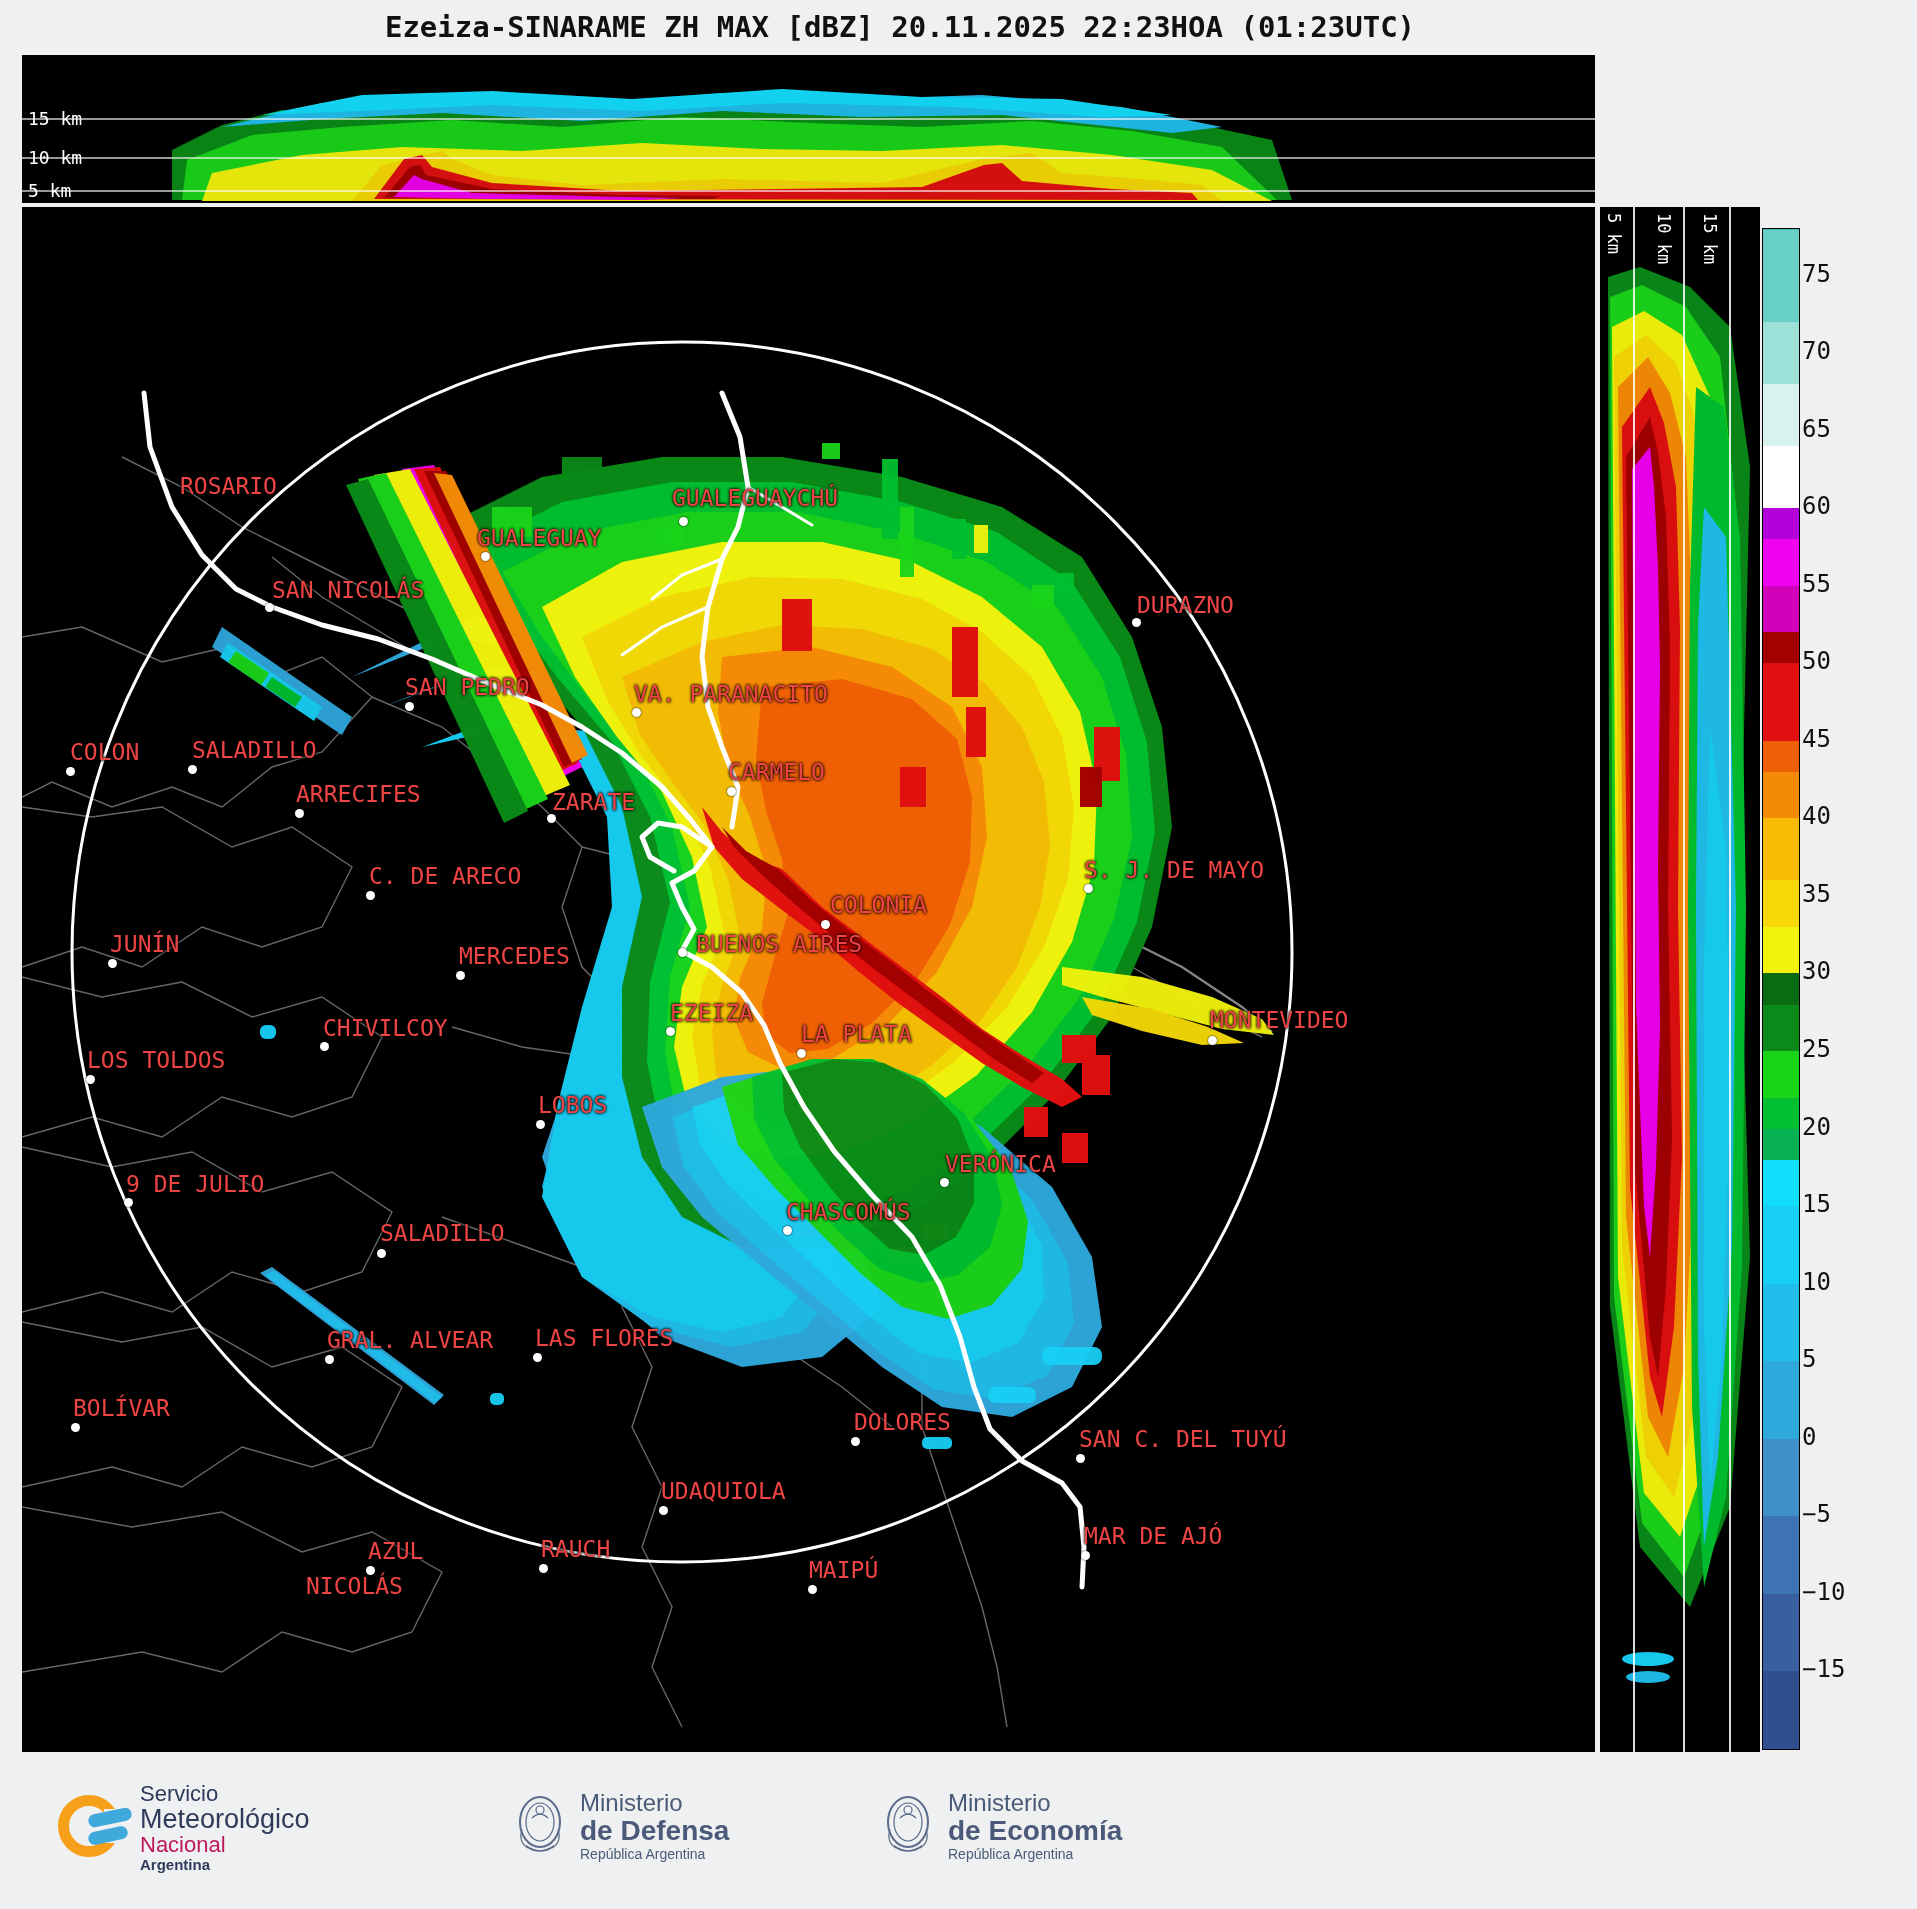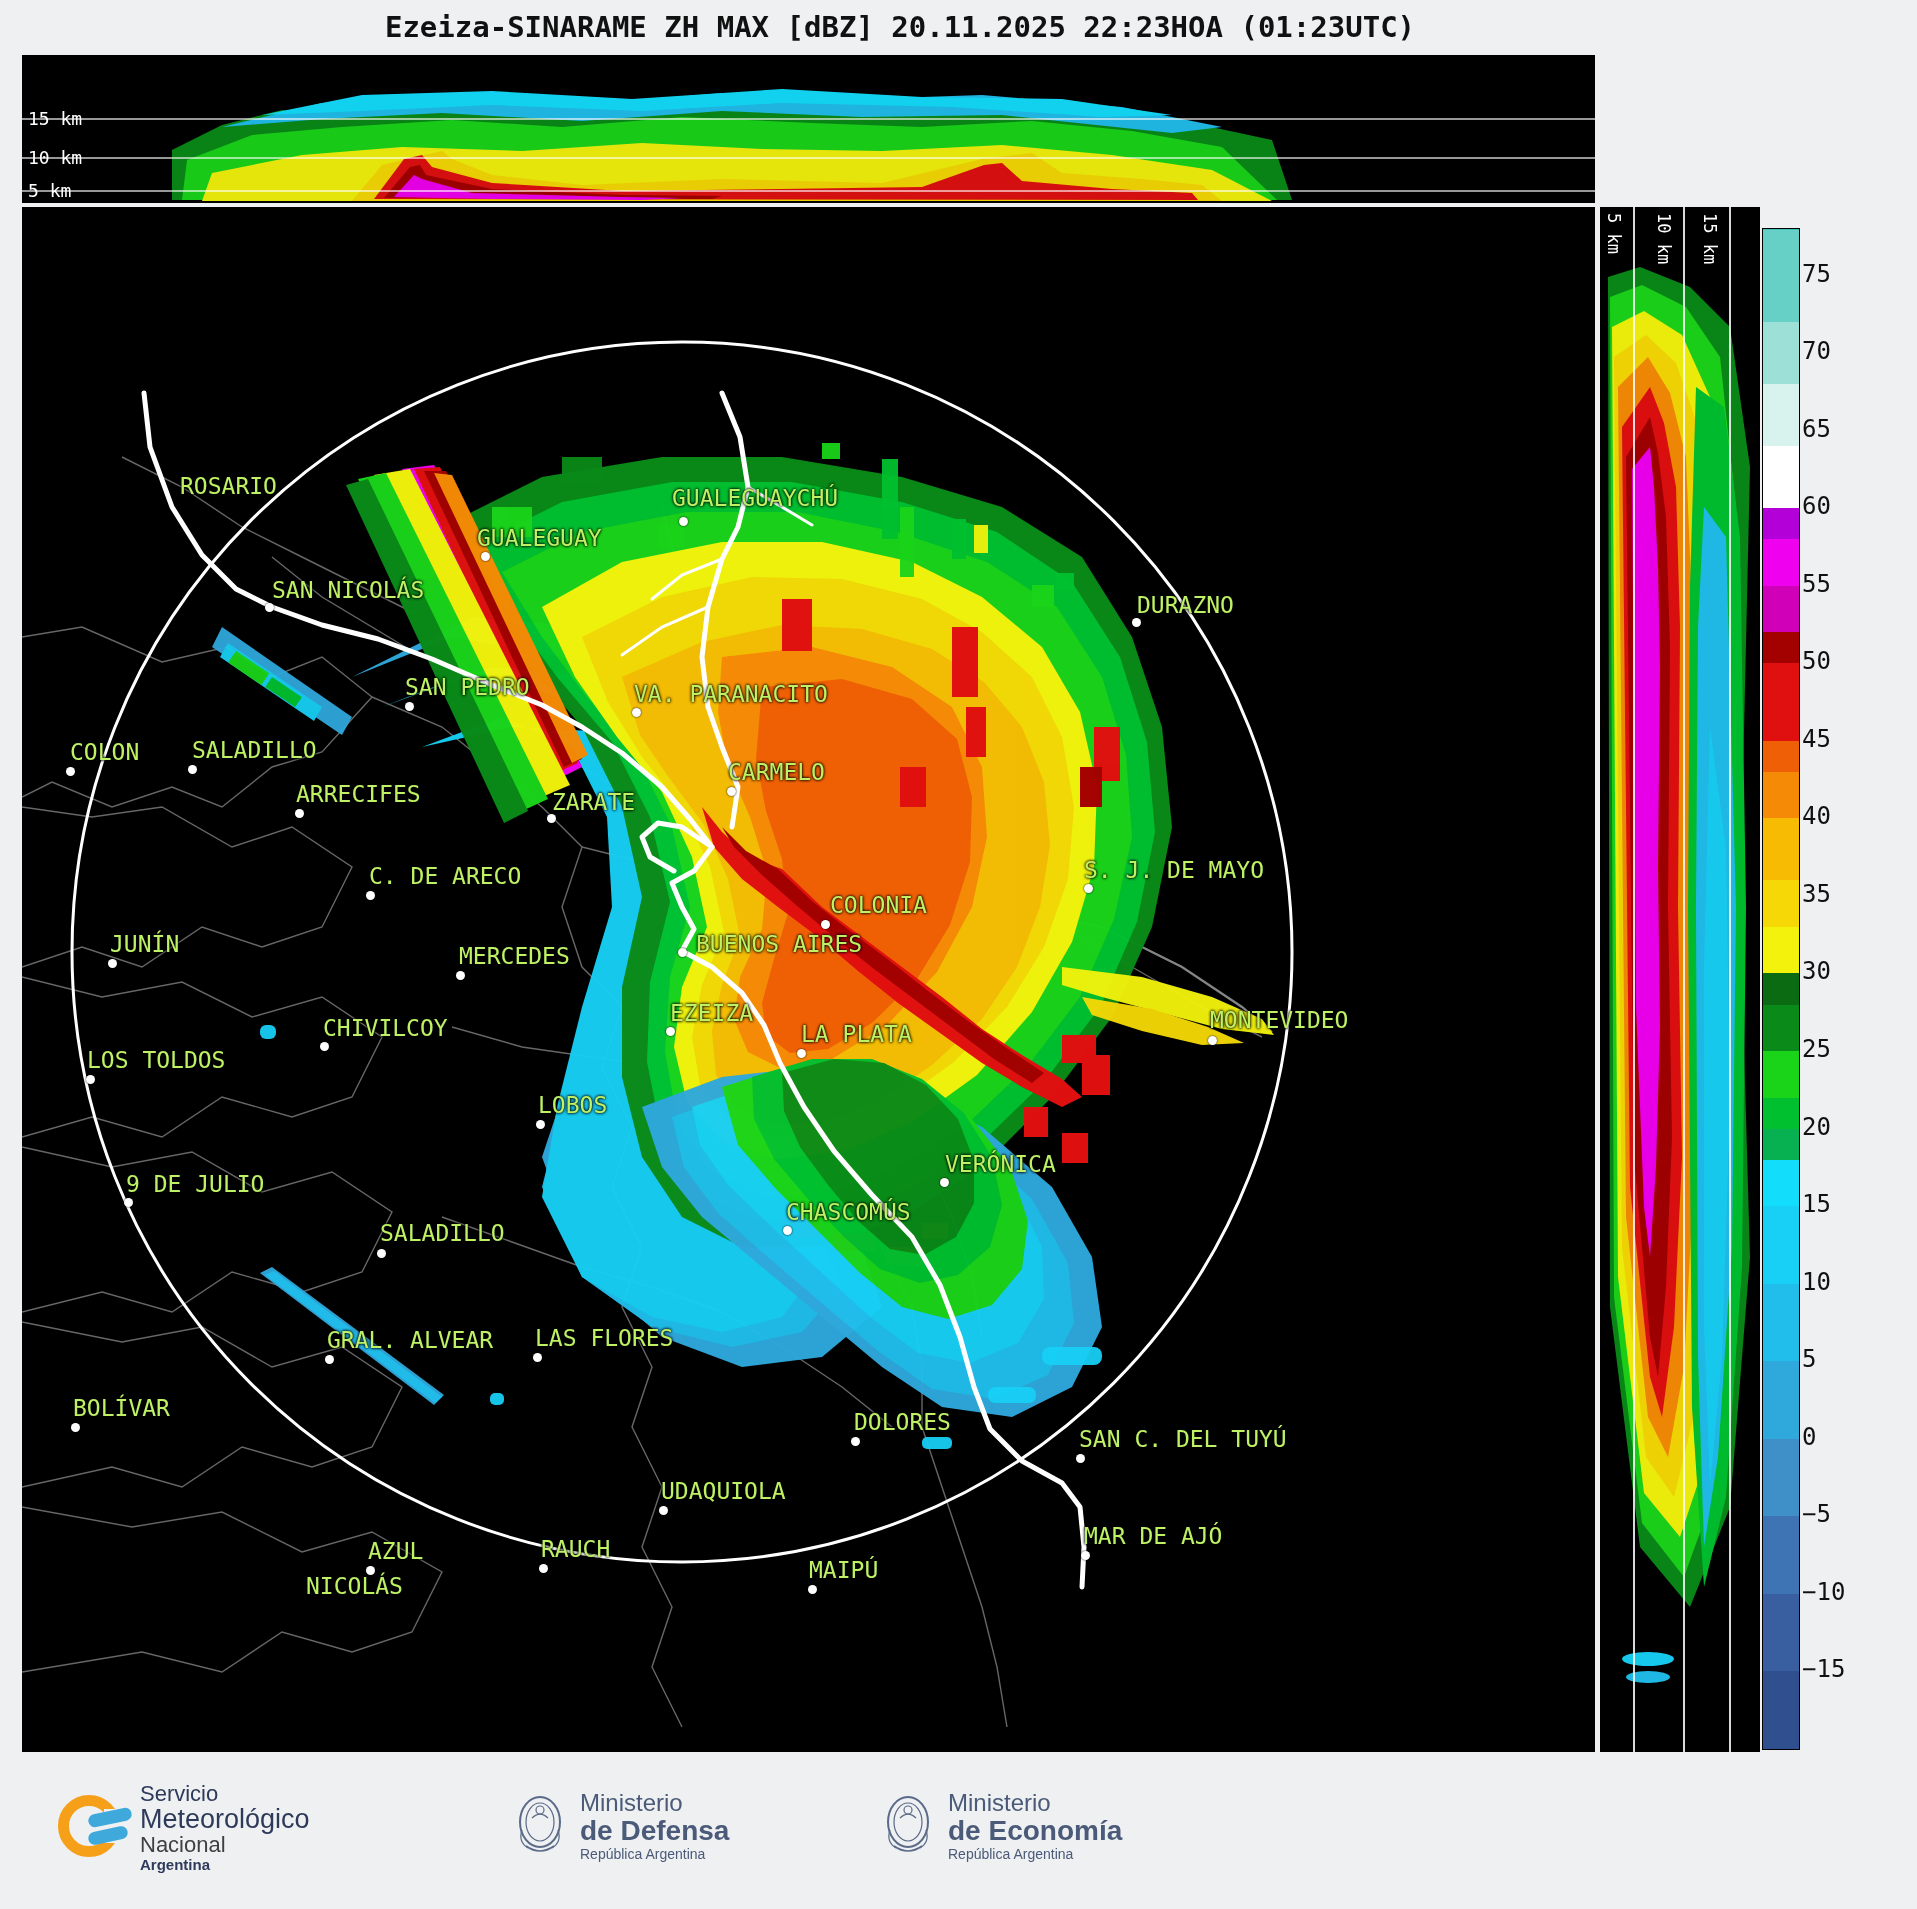--- a/index.html
+++ b/index.html
@@ -9,21 +9,21 @@
   .title{position:absolute;left:0;top:10px;width:1800px;text-align:center;font-size:29px;font-weight:bold;color:#111;letter-spacing:0px;font-family:"DejaVu Sans Mono",monospace;}
 
   
   #xsec{position:absolute;left:22px;top:55px;width:1573px;height:148px;background:#000;overflow:hidden;}
   #xsec .lbl{position:absolute;left:6px;color:#fff;font-size:18px;font-family:"DejaVu Sans Mono",monospace;}
 
   
   #radar{position:absolute;left:22px;top:207px;width:1573px;height:1545px;background:#000;overflow:hidden;}
   #radarsvg{position:absolute;left:0;top:0;}
 
-  .city{position:absolute;color:#bef264;font-size:23px;font-family:"DejaVu Sans Mono",monospace;white-space:nowrap;text-shadow:0 0 3px #000,0 0 3px #000;}
+  .city{position:absolute;color:#ef4444;font-size:23px;font-family:"DejaVu Sans Mono",monospace;white-space:nowrap;text-shadow:0 0 3px #000,0 0 3px #000;}
   .dot{position:absolute;width:9px;height:9px;border-radius:50%;background:#fff;box-shadow:0 0 2px #000;}
 
   
   #warnbox{position:absolute;left:40px;top:1659px;width:310px;height:62px;background:#2a2a2a;border:3px solid #f0a020;border-radius:4px;color:#e8e8e8;font-size:15px;line-height:1.45;padding:6px 10px;box-sizing:border-box;font-family:"DejaVu Sans Mono",monospace;}
   #warnbox .wdot{position:absolute;right:22px;top:24px;width:10px;height:10px;border-radius:50%;background:#9aa0a6;}
 
   
   #vprof{position:absolute;left:1600px;top:207px;width:160px;height:1545px;background:#000;overflow:hidden;}
   #vprof .vlbl{position:absolute;top:8px;color:#fff;font-size:17px;font-family:"DejaVu Sans Mono",monospace;transform-origin:left top;transform:rotate(90deg);white-space:nowrap;}
 
@@ -36,21 +36,21 @@
   #footer{position:absolute;left:0;top:1760px;width:1917px;height:149px;}
   .logoblock{position:absolute;display:flex;align-items:center;}
   .smnmark{width:72px;height:64px;position:relative;}
   .smn-ring{position:absolute;left:0;top:0;width:62px;height:62px;border-radius:50%;border:11px solid #f6a01a;box-sizing:border-box;}
   .smn-gap{position:absolute;right:0;top:14px;width:26px;height:34px;background:#eef0f2;}
   .smn-blue{position:absolute;left:30px;top:16px;width:44px;height:13px;background:#3fa9dc;border-radius:7px;transform:rotate(-12deg);}
   .smn-blue2{position:absolute;left:30px;top:34px;width:40px;height:13px;background:#3fa9dc;border-radius:7px;transform:rotate(-12deg);}
   .smntext{margin-left:10px;line-height:1.05;font-family:"Liberation Sans",sans-serif;}
   .smntext .l1{font-size:22px;color:#2e3a59;}
   .smntext .l2{font-size:27px;color:#2e3a59;}
-  .smntext .l3{font-size:22px;color:#404040;}
+  .smntext .l3{font-size:22px;color:#be185d;}
   .smntext .l4{font-size:15px;color:#2e3a59;font-weight:bold;}
   .minblock{position:absolute;display:flex;align-items:center;}
   .shield{width:56px;height:68px;}
   .mintext{margin-left:12px;font-family:"Liberation Sans",sans-serif;color:#4a5a78;line-height:1.1;}
   .mintext .m1{font-size:24px;}
   .mintext .m2{font-size:28px;font-weight:bold;}
   .mintext .m3{font-size:14px;}
 </style>
 </head>
 <body>

